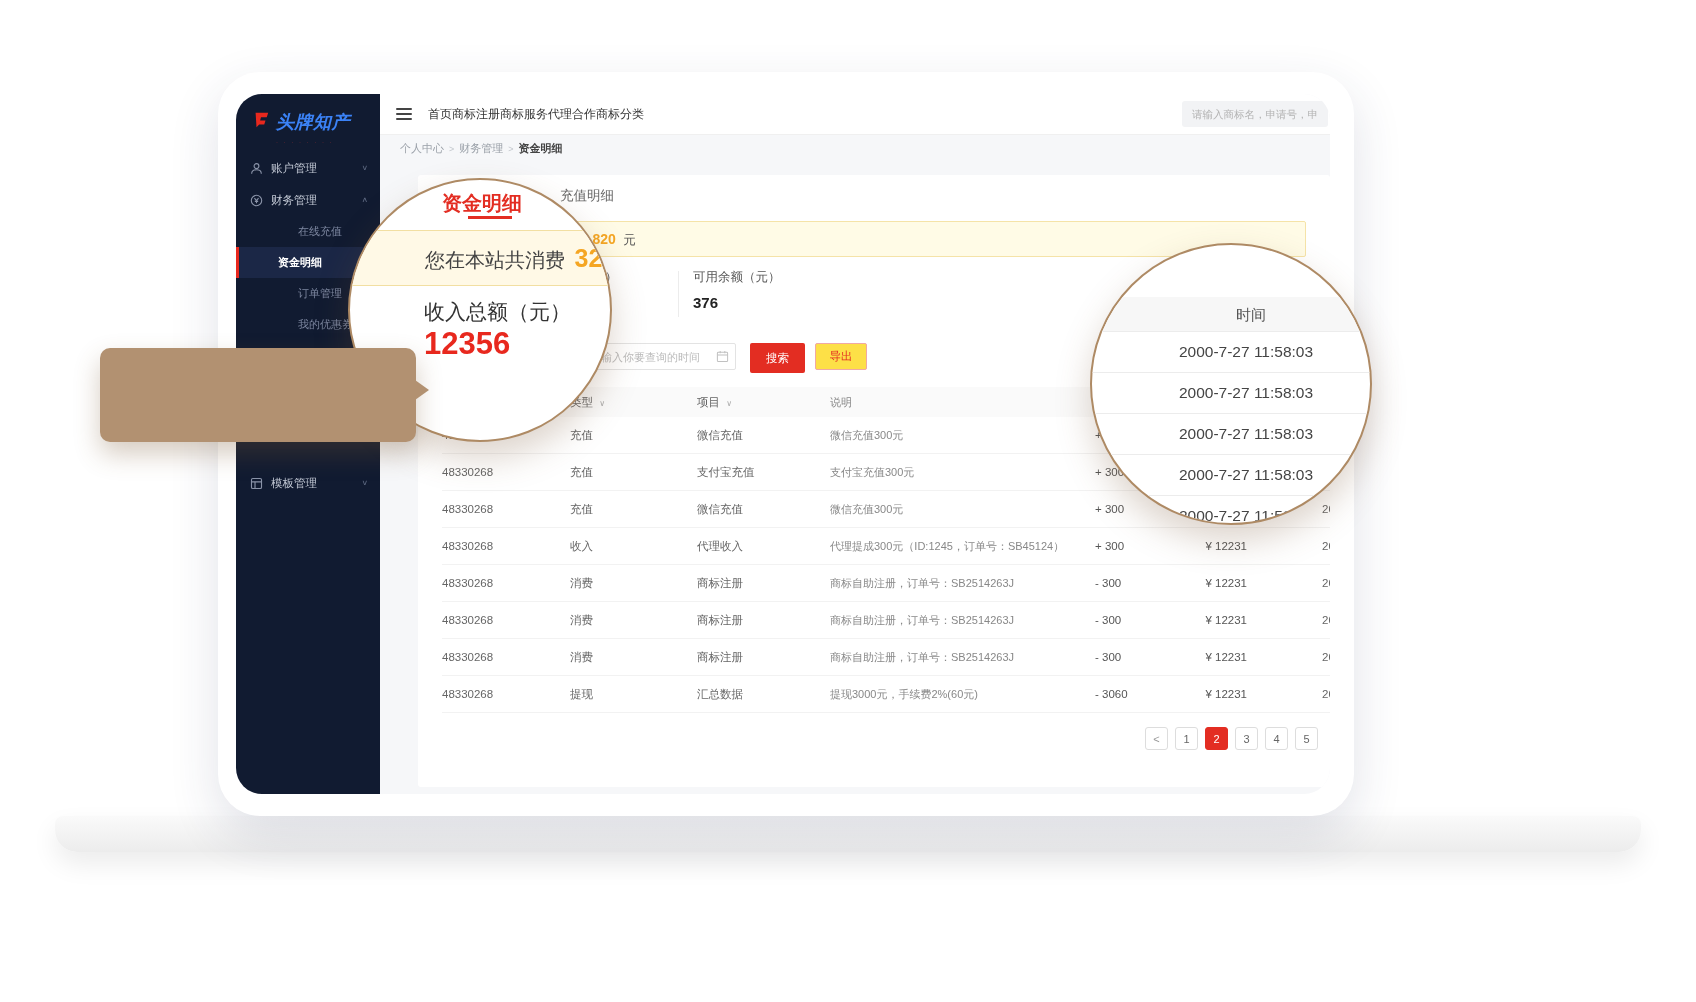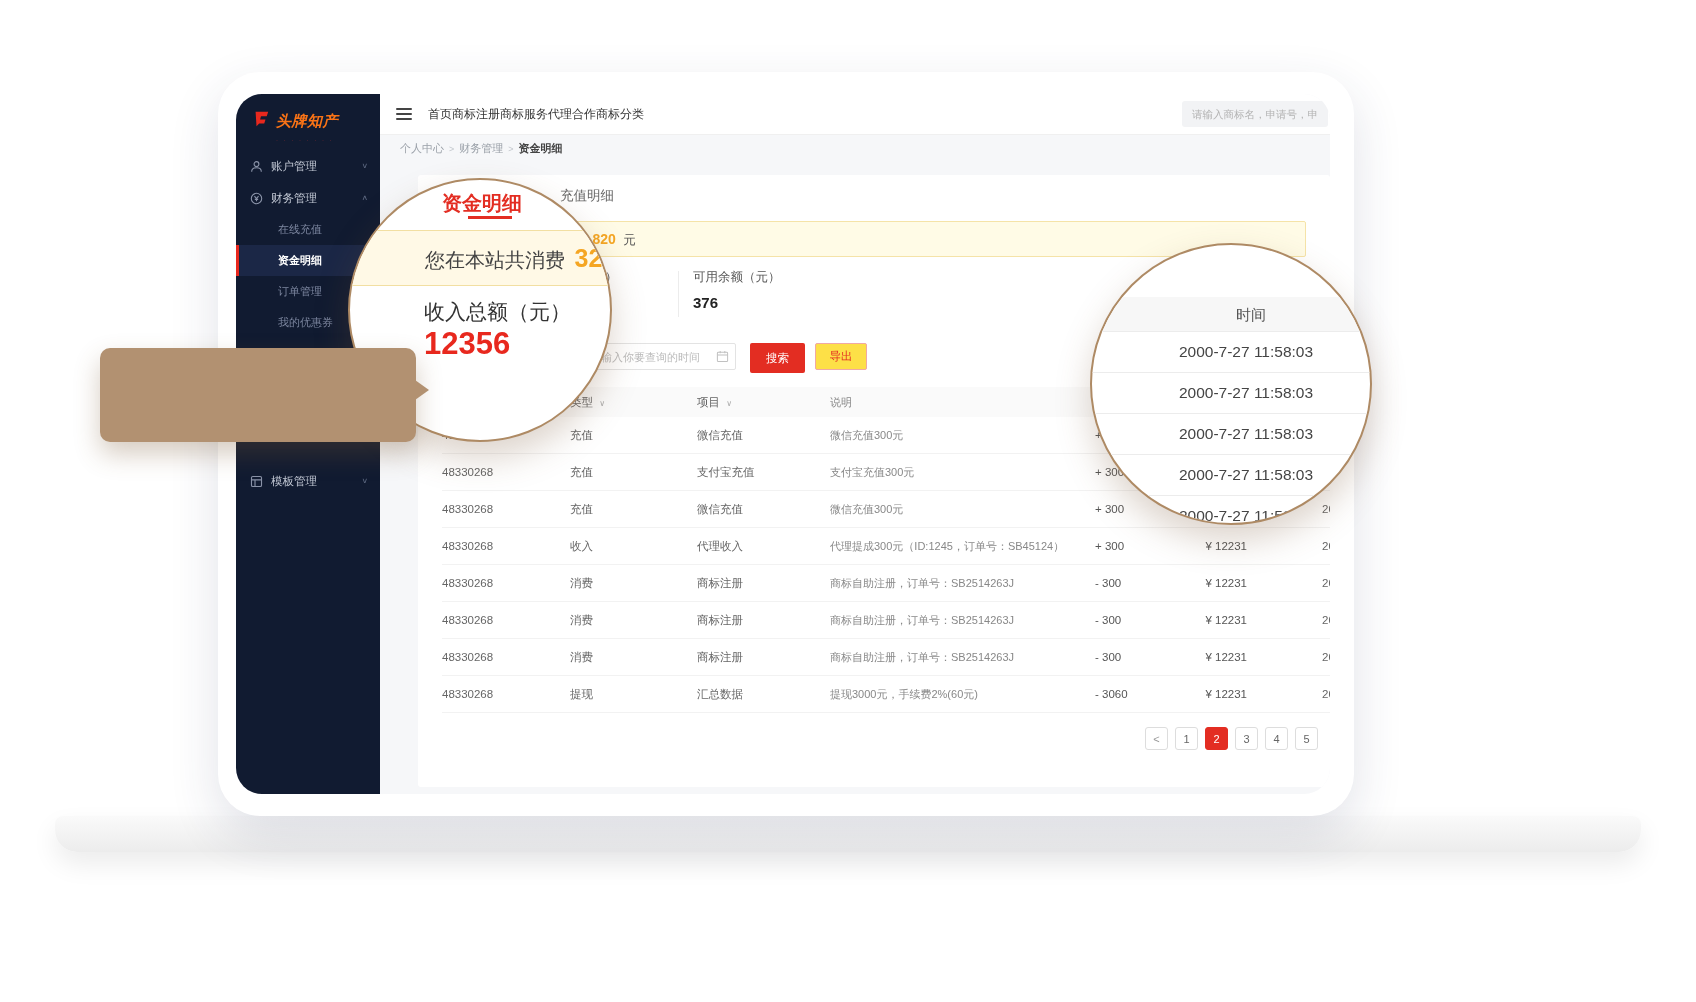--- a/index.html
+++ b/index.html
@@ -11,26 +11,26 @@
           border-radius:42px;box-shadow:0 18px 50px rgba(40,50,90,.14);}
   .base{position:absolute;left:55px;top:816px;width:1586px;height:36px;
         background:linear-gradient(#fafafa,#ececec);border-radius:8px 8px 22px 22px;
         box-shadow:0 12px 26px rgba(0,0,0,.08);}
   .app{position:absolute;left:18px;top:22px;width:1094px;height:700px;border-radius:26px;
        overflow:hidden;background:#f6f7f9;display:flex;}
 
   
   .sidebar{width:144px;background:#111b31;flex:none;display:flex;flex-direction:column;}
   .logo{display:flex;align-items:center;gap:6px;padding:16px 14px 6px 16px;}
-  .logo-text{color:#f97316;font-size:15px;font-weight:bold;font-style:italic;letter-spacing:.5px;}
+  .logo-text{color:#3b82f6;font-size:18px;font-weight:bold;font-style:italic;letter-spacing:.5px;}
   .logo-sub{color:#a33; font-size:6px;letter-spacing:2px;padding:0 0 8px 40px;line-height:4px;}
   .s-item{height:32px;display:flex;align-items:center;padding:0 12px 0 14px;color:#c2c8d4;font-size:11.5px;cursor:pointer;}
   .s-item .lbl{margin-left:8px;}
   .s-item .chev{margin-left:auto;color:#5d6880;font-size:9px;transform:scaleY(.8);}
-  .s-sub{height:31px;display:flex;align-items:center;padding-left:42px;color:#7d87a0;font-size:11px;cursor:pointer;}
+  .s-sub{height:31px;display:flex;align-items:center;padding-left:62px;color:#7d87a0;font-size:11px;cursor:pointer;}
   .s-sub.active{background:#1b2746;color:#ffffff;border-left:3px solid #e8281e;padding-left:39px;font-weight:bold;}
   .gap-big{height:96px;}
   .s-icon{width:13px;height:13px;flex:none;}
 
   
   .main{flex:1;display:flex;flex-direction:column;min-width:0;}
   .topbar{height:40px;background:#fff;border-bottom:1px solid #f0f0f0;display:flex;align-items:center;position:relative;flex:none;}
   .burger{width:16px;margin-left:16px;display:flex;flex-direction:column;gap:3px;cursor:pointer;}
   .burger span{display:block;height:2px;background:#444;border-radius:1px;}
   .topnav{display:flex;margin-left:16px;}

